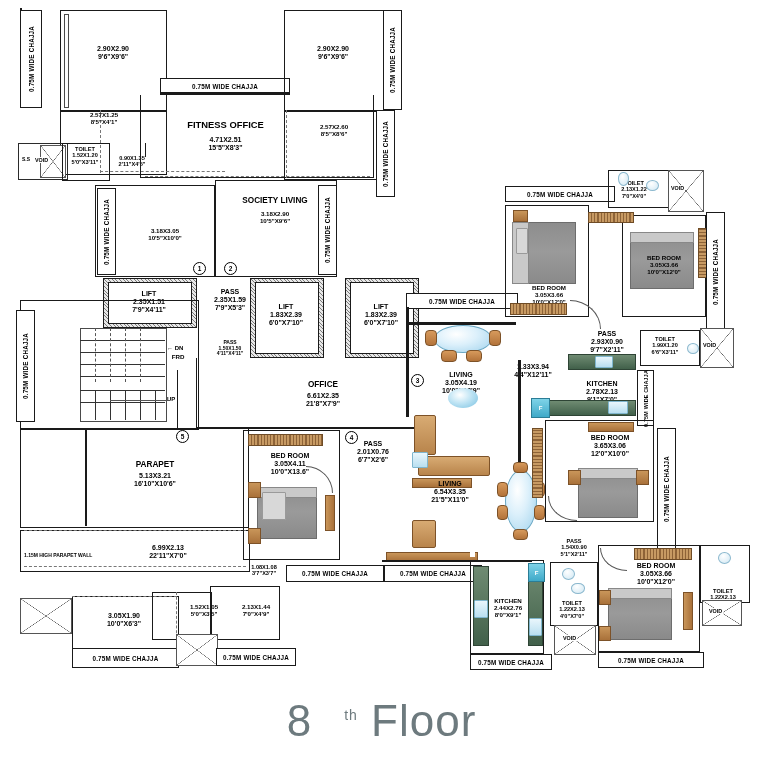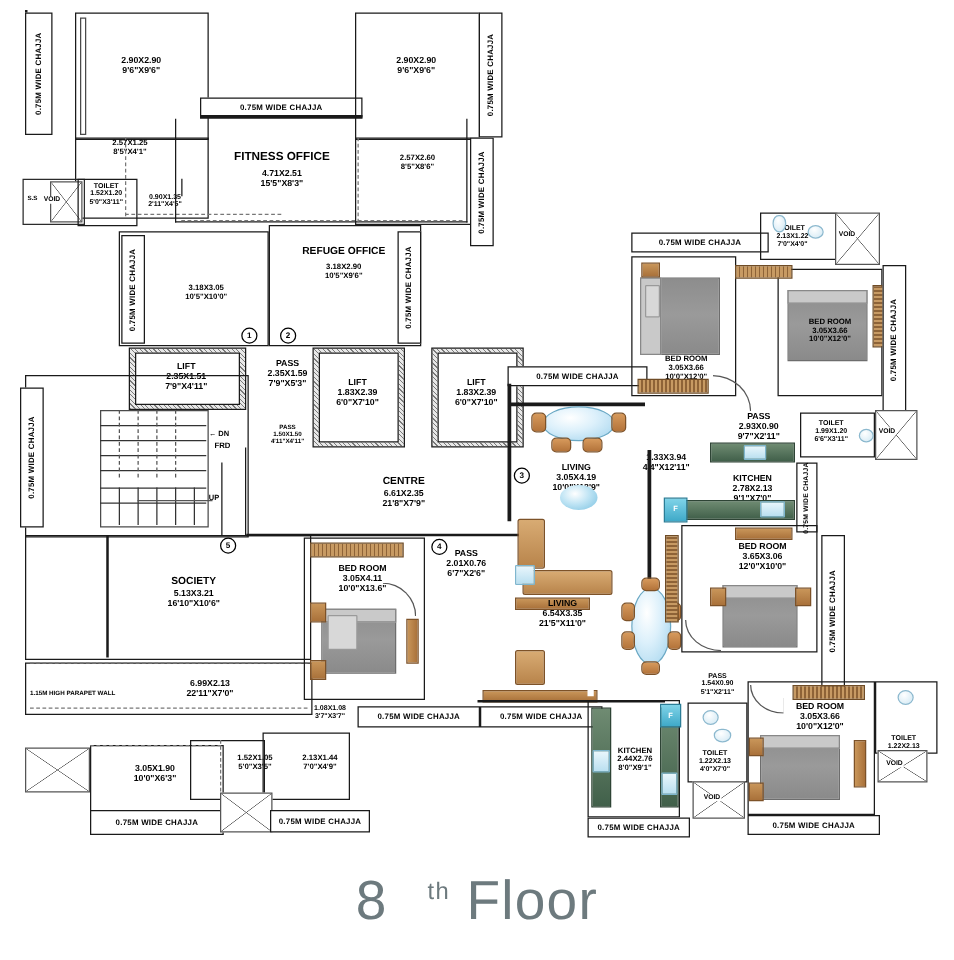--- a/index.html
+++ b/index.html
@@ -76,21 +76,21 @@
         border-radius:0 100% 0 0;background:transparent;}
   .doorBL{position:absolute;border:0;border-left:0.9px solid #555;border-bottom:0.9px solid #555;
         border-radius:0 0 0 100%;background:transparent;}
   .stairstep{position:absolute;border-top:0.8px solid #333;}
   .stairstepv{position:absolute;border-left:0.8px solid #333;}
   .arrow{position:absolute;font-size:6px;color:#000;font-weight:bold;}
 
   
   #title{position:absolute;left:0;right:0;bottom:22px;text-align:center;color:#6d7a7e;
          font-size:44px;font-family:"Liberation Sans",sans-serif;font-weight:300;letter-spacing:1px;}
-  #title sup{font-size:19px;vertical-align:super;margin-left:32px;}
+  #title sup{font-size:14px;vertical-align:super;margin-left:32px;}
 </style>
 </head>
 <body>
 
 <div id="stage">
 
   <div class="chj chjv" style="left:20px;top:10px;width:20px;height:96px;">
       <span>0.75M WIDE CHAJJA</span>
     </div>
   <div class="wallo" style="left:60px;top:10px;width:105px;height:100px;"></div>
@@ -153,21 +153,21 @@
   <div class="lbl f6" style="left:292px;top:124px;width:84px;">
     <span class="n">2.57X2.60</span>
       <span class="d">8'5"X8'6"</span>
   </div>
   <div class="chj chjv" style="left:376px;top:110px;width:17px;height:85px;">
       <span>0.75M WIDE CHAJJA</span>
     </div>
 
   <div class="wallo" style="left:215px;top:180px;width:120px;height:95px;"></div>
   <div class="lbl f8" style="left:216px;top:196px;width:118px;">
-    <span class="n">REFUGE OFFICE</span>
+    <span class="n">SOCIETY LIVING</span>
   </div>
   <div class="lbl f6" style="left:216px;top:211px;width:118px;">
     <span class="n">3.18X2.90</span>
       <span class="d">10'5"X9'6"</span>
   </div>
   <div class="chj chjv" style="left:318px;top:185px;width:17px;height:88px;">
       <span>0.75M WIDE CHAJJA</span>
     </div>
 
   <div class="wallo" style="left:95px;top:185px;width:118px;height:90px;"></div>
@@ -239,34 +239,34 @@
   <div class="stairstepv" style="left:140px;top:390px;height:30px;"></div>
   <div class="stairstepv" style="left:155px;top:390px;height:30px;"></div>
   <div class="arrow" style="left:167px;top:345px;">← <span>DN</span></div>
   <div class="arrow" style="left:167px;top:396px;"><span>UP</span></div>
   <div class="thin" style="left:110px;top:400px;width:60px;height:0;border-top:0.8px solid #555;border-left:0;border-right:0;border-bottom:0;"></div>
   <div class="lbl f6" style="left:166px;top:354px;width:24px;"><span>FRD</span></div>
   <div class="wall" style="left:196px;top:358px;width:1.4px;height:70px;"></div>
   <div class="wall" style="left:177px;top:370px;width:1.4px;height:58px;"></div>
 
   <div class="lbl f8" style="left:285px;top:380px;width:76px;">
-    <span class="n">CENTRE</span>
+    <span class="n">OFFICE</span>
   </div>
   <div class="lbl f7" style="left:285px;top:392px;width:76px;">
     <span class="n">6.61X2.35</span>
       <span class="d">21'8"X7'9"</span>
   </div>
   <div class="wall" style="left:197px;top:427px;width:230px;height:2px;"></div>
   <div class="mk" style="left:176px;top:430px;">
       <span>5</span>
     </div>
 
   <div class="wallo" style="left:20px;top:428px;width:227px;height:98px;"></div>
   <div class="lbl f8" style="left:110px;top:460px;width:90px;">
-    <span class="n">SOCIETY</span>
+    <span class="n">PARAPET</span>
   </div>
   <div class="lbl f7" style="left:110px;top:472px;width:90px;">
     <span class="n">5.13X3.21</span>
       <span class="d">16'10"X10'6"</span>
   </div>
   <div class="wall" style="left:85px;top:428px;width:1.6px;height:98px;"></div>
 
   <div class="wallo" style="left:20px;top:530px;width:228px;height:40px;"></div>
   <div class="dash" style="left:24px;top:530px;width:222px;"></div>
   <div class="dash" style="left:24px;top:566px;width:222px;"></div>

